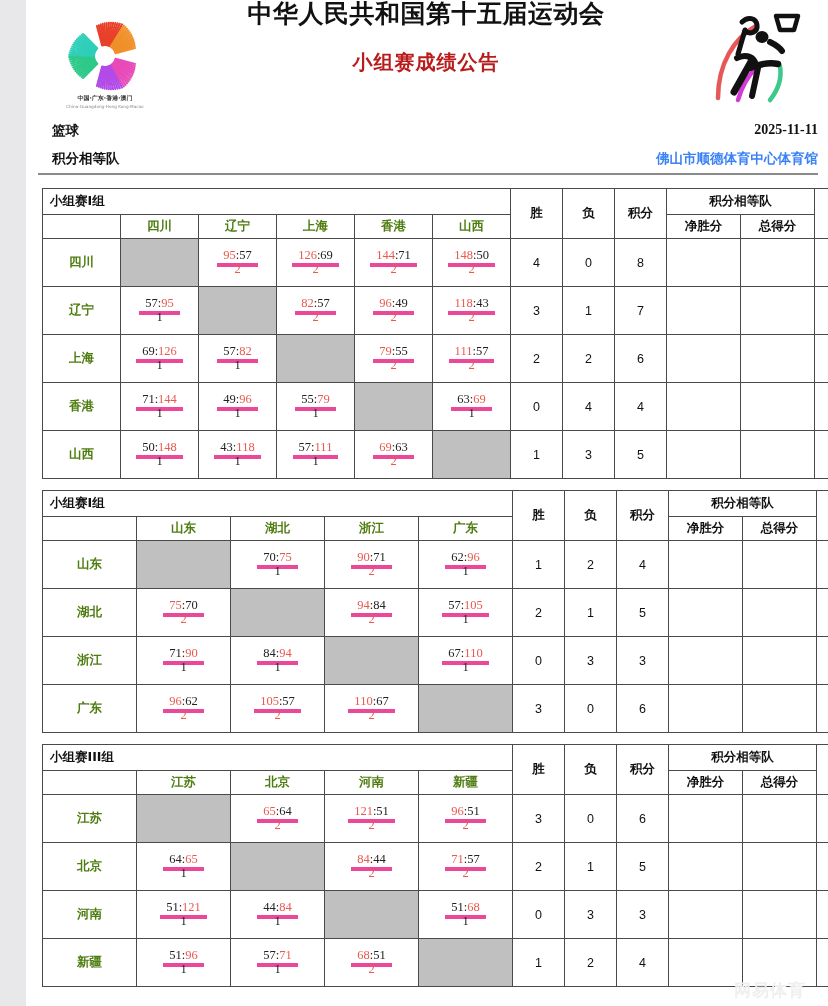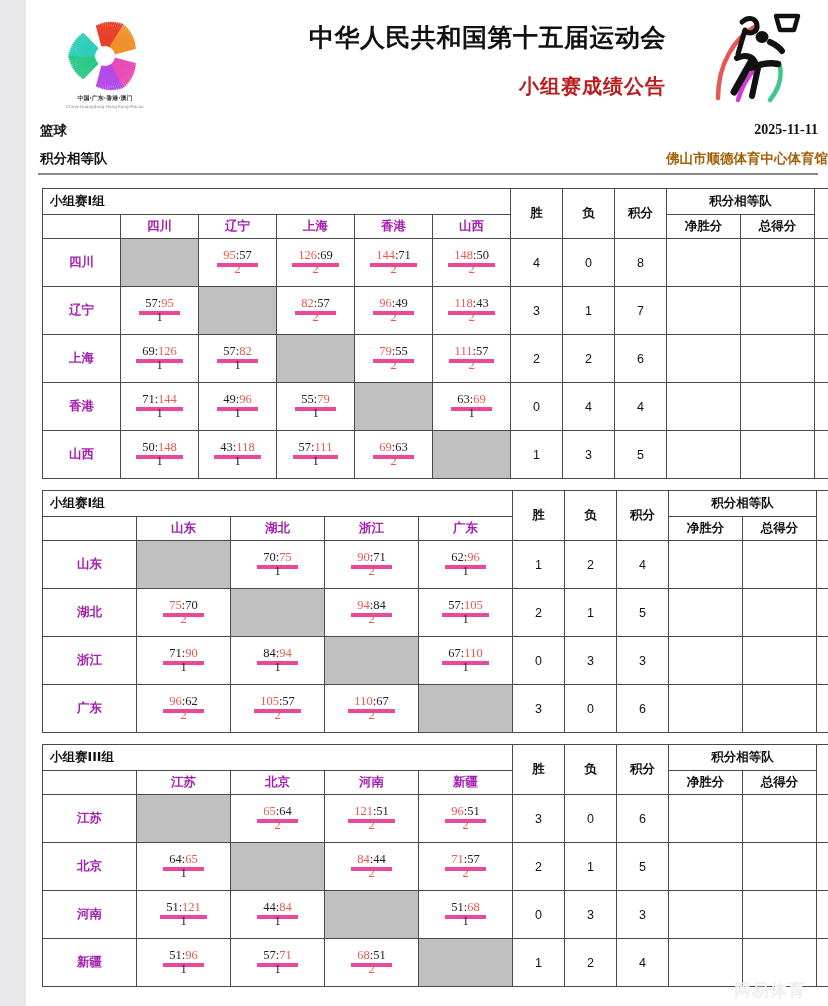--- a/index.html
+++ b/index.html
@@ -33,23 +33,23 @@
     position: absolute;
     left: 20px;
     top: 8px;
     width: 118px;
     height: 110px;
   }
   .logo svg { display:block; }
   .title-block {
     position: absolute;
     left: 160px;
-    top: 24px;
+    top: 0;
     width: 480px;
-    text-align: right;
+    text-align: center;
   }
   .title-cn {
     font-family: "DejaVu Sans", "Liberation Sans", sans-serif;
     font-size: 25px;
     font-weight: bold;
     letter-spacing: 0.5px;
     color: #111;
     line-height: 1.15;
   }
   .title-en {
@@ -76,33 +76,33 @@
     height: 104px;
   }
   .picto svg { display: block; }
 
   .meta-row {
     position: relative;
     height: 24px;
   }
   .meta-left {
     position: absolute;
-    left: 14px;
+    left: 26px;
     font-family: Liberation Sans, sans-serif;
     font-size: 13.5px;
     font-weight: bold;
     color: #111;
   }
   .meta-right {
     position: absolute;
-    right: 0;
+    right: 10px;
     font-family: "DejaVu Sans", "Liberation Sans", sans-serif;
     font-size: 13.5px;
     font-weight: bold;
-    color: #a16207;
+    color: #3b82f6;
     text-align: right;
     white-space: nowrap;
   }
   .meta-date {
     position: absolute;
     right: 10px;
     top: 0;
     font-family: "Liberation Serif", serif;
     font-size: 14px;
     font-weight: bold;
@@ -145,21 +145,21 @@
     font-size: 12.5px;
     font-weight: bold;
     color: #111;
     height: 23px;
   }
   .hcell-tall { height: 46px; }
   .teamname {
     font-family: "DejaVu Sans", "Liberation Sans", sans-serif;
     font-size: 12.5px;
     font-weight: bold;
-    color: #a21caf;
+    color: #4d7c0f;
   }
   td.datarow { height: 47px; }
   td.blank { background: #c0c0c0 !important; }
 
   .statcell {
     font-family: "Liberation Sans", "DejaVu Sans", sans-serif;
     font-size: 12.5px;
     color: #111;
   }
 

